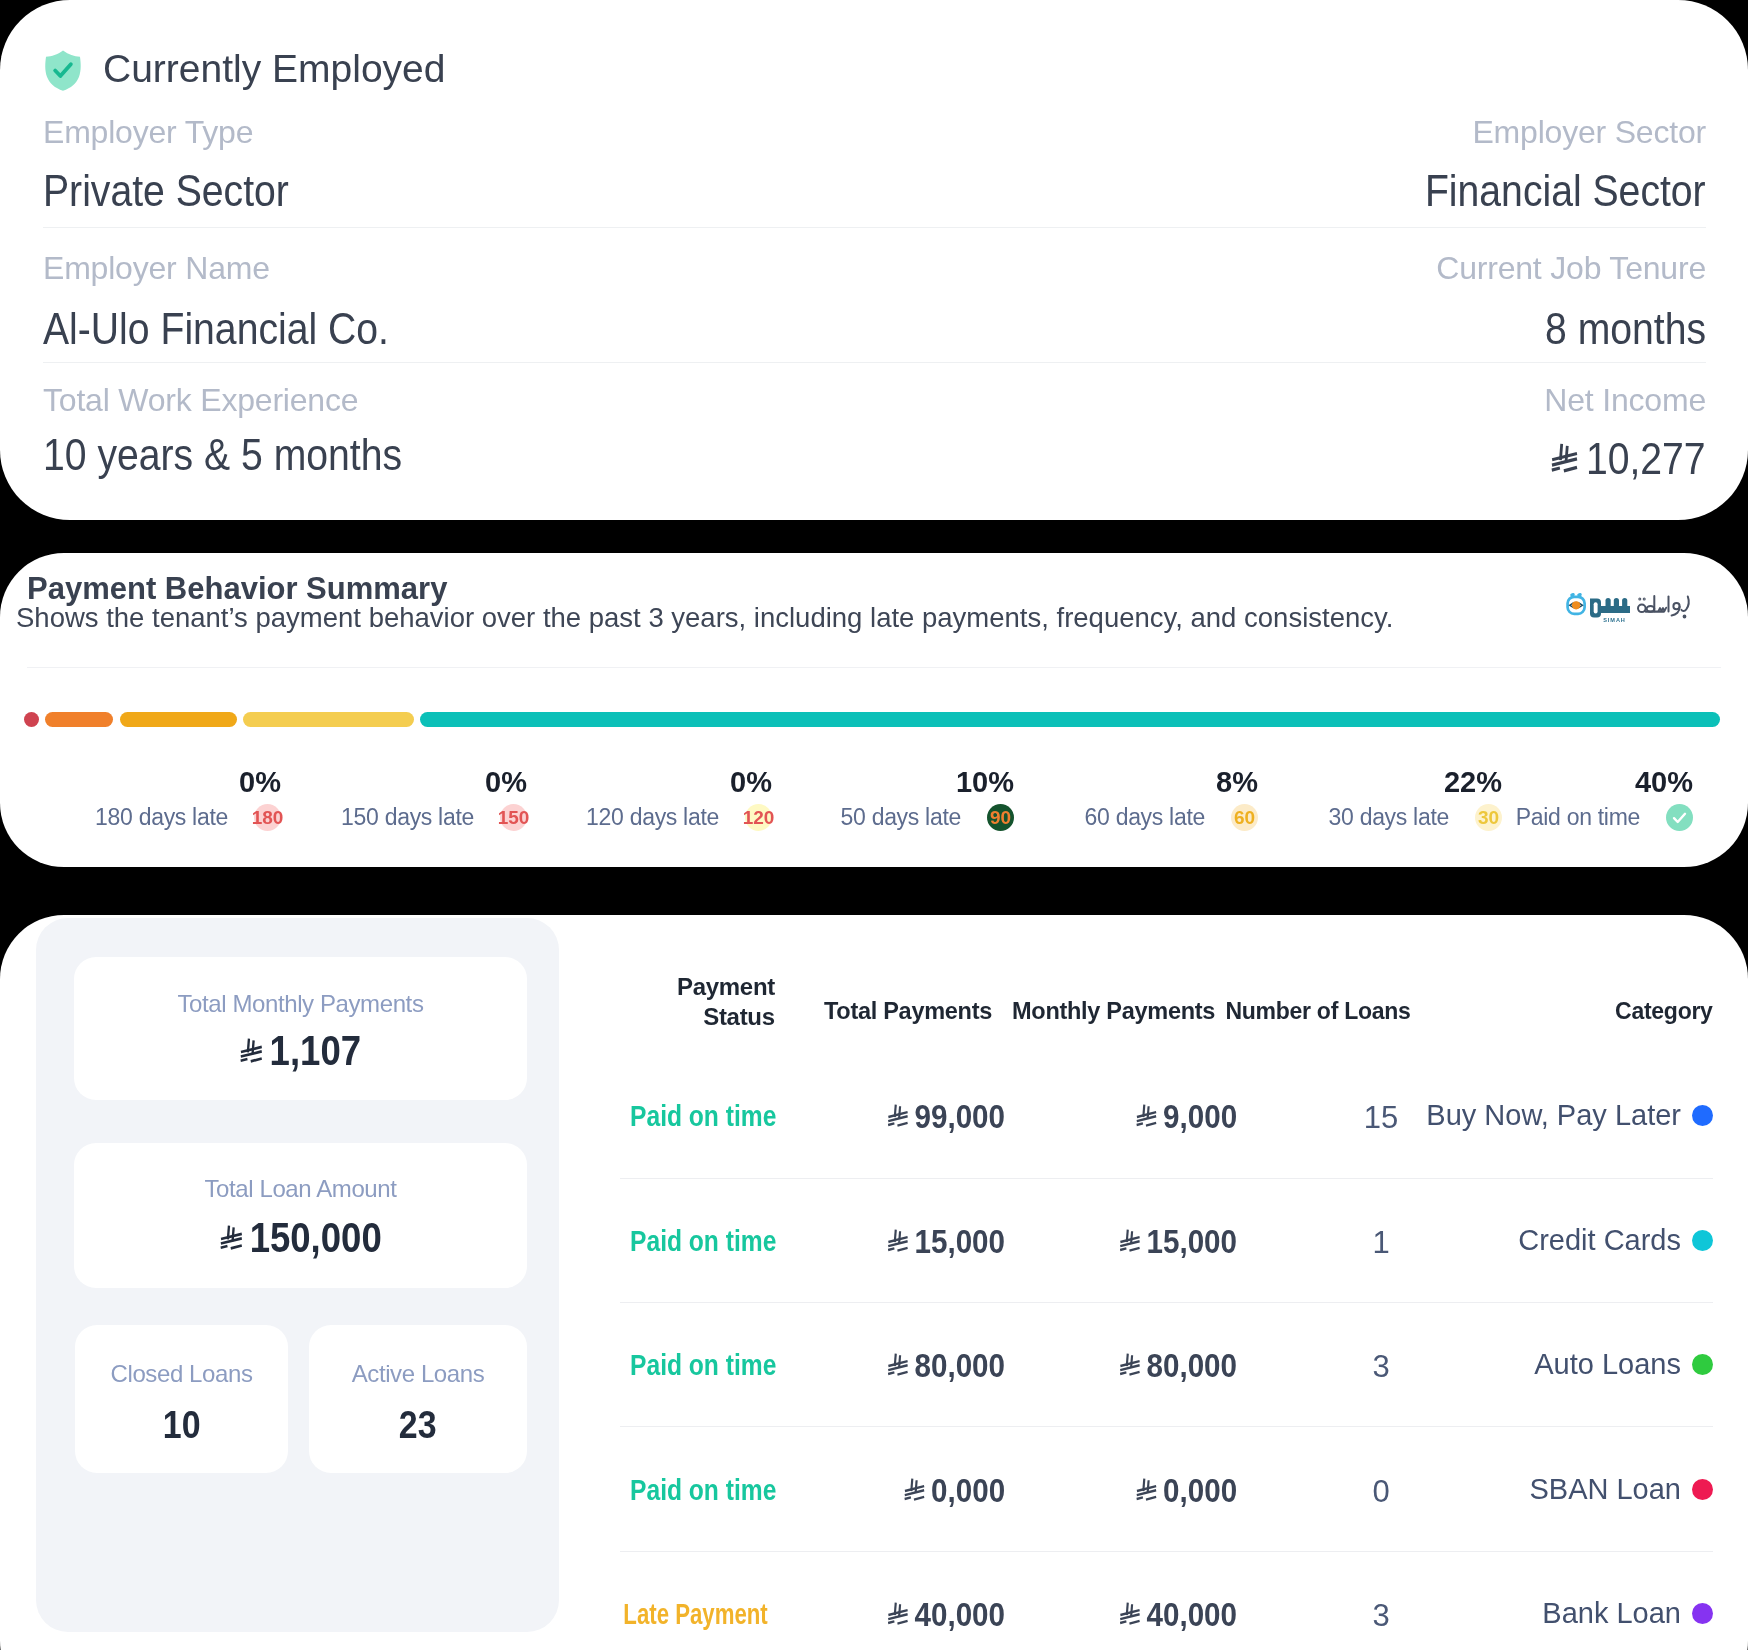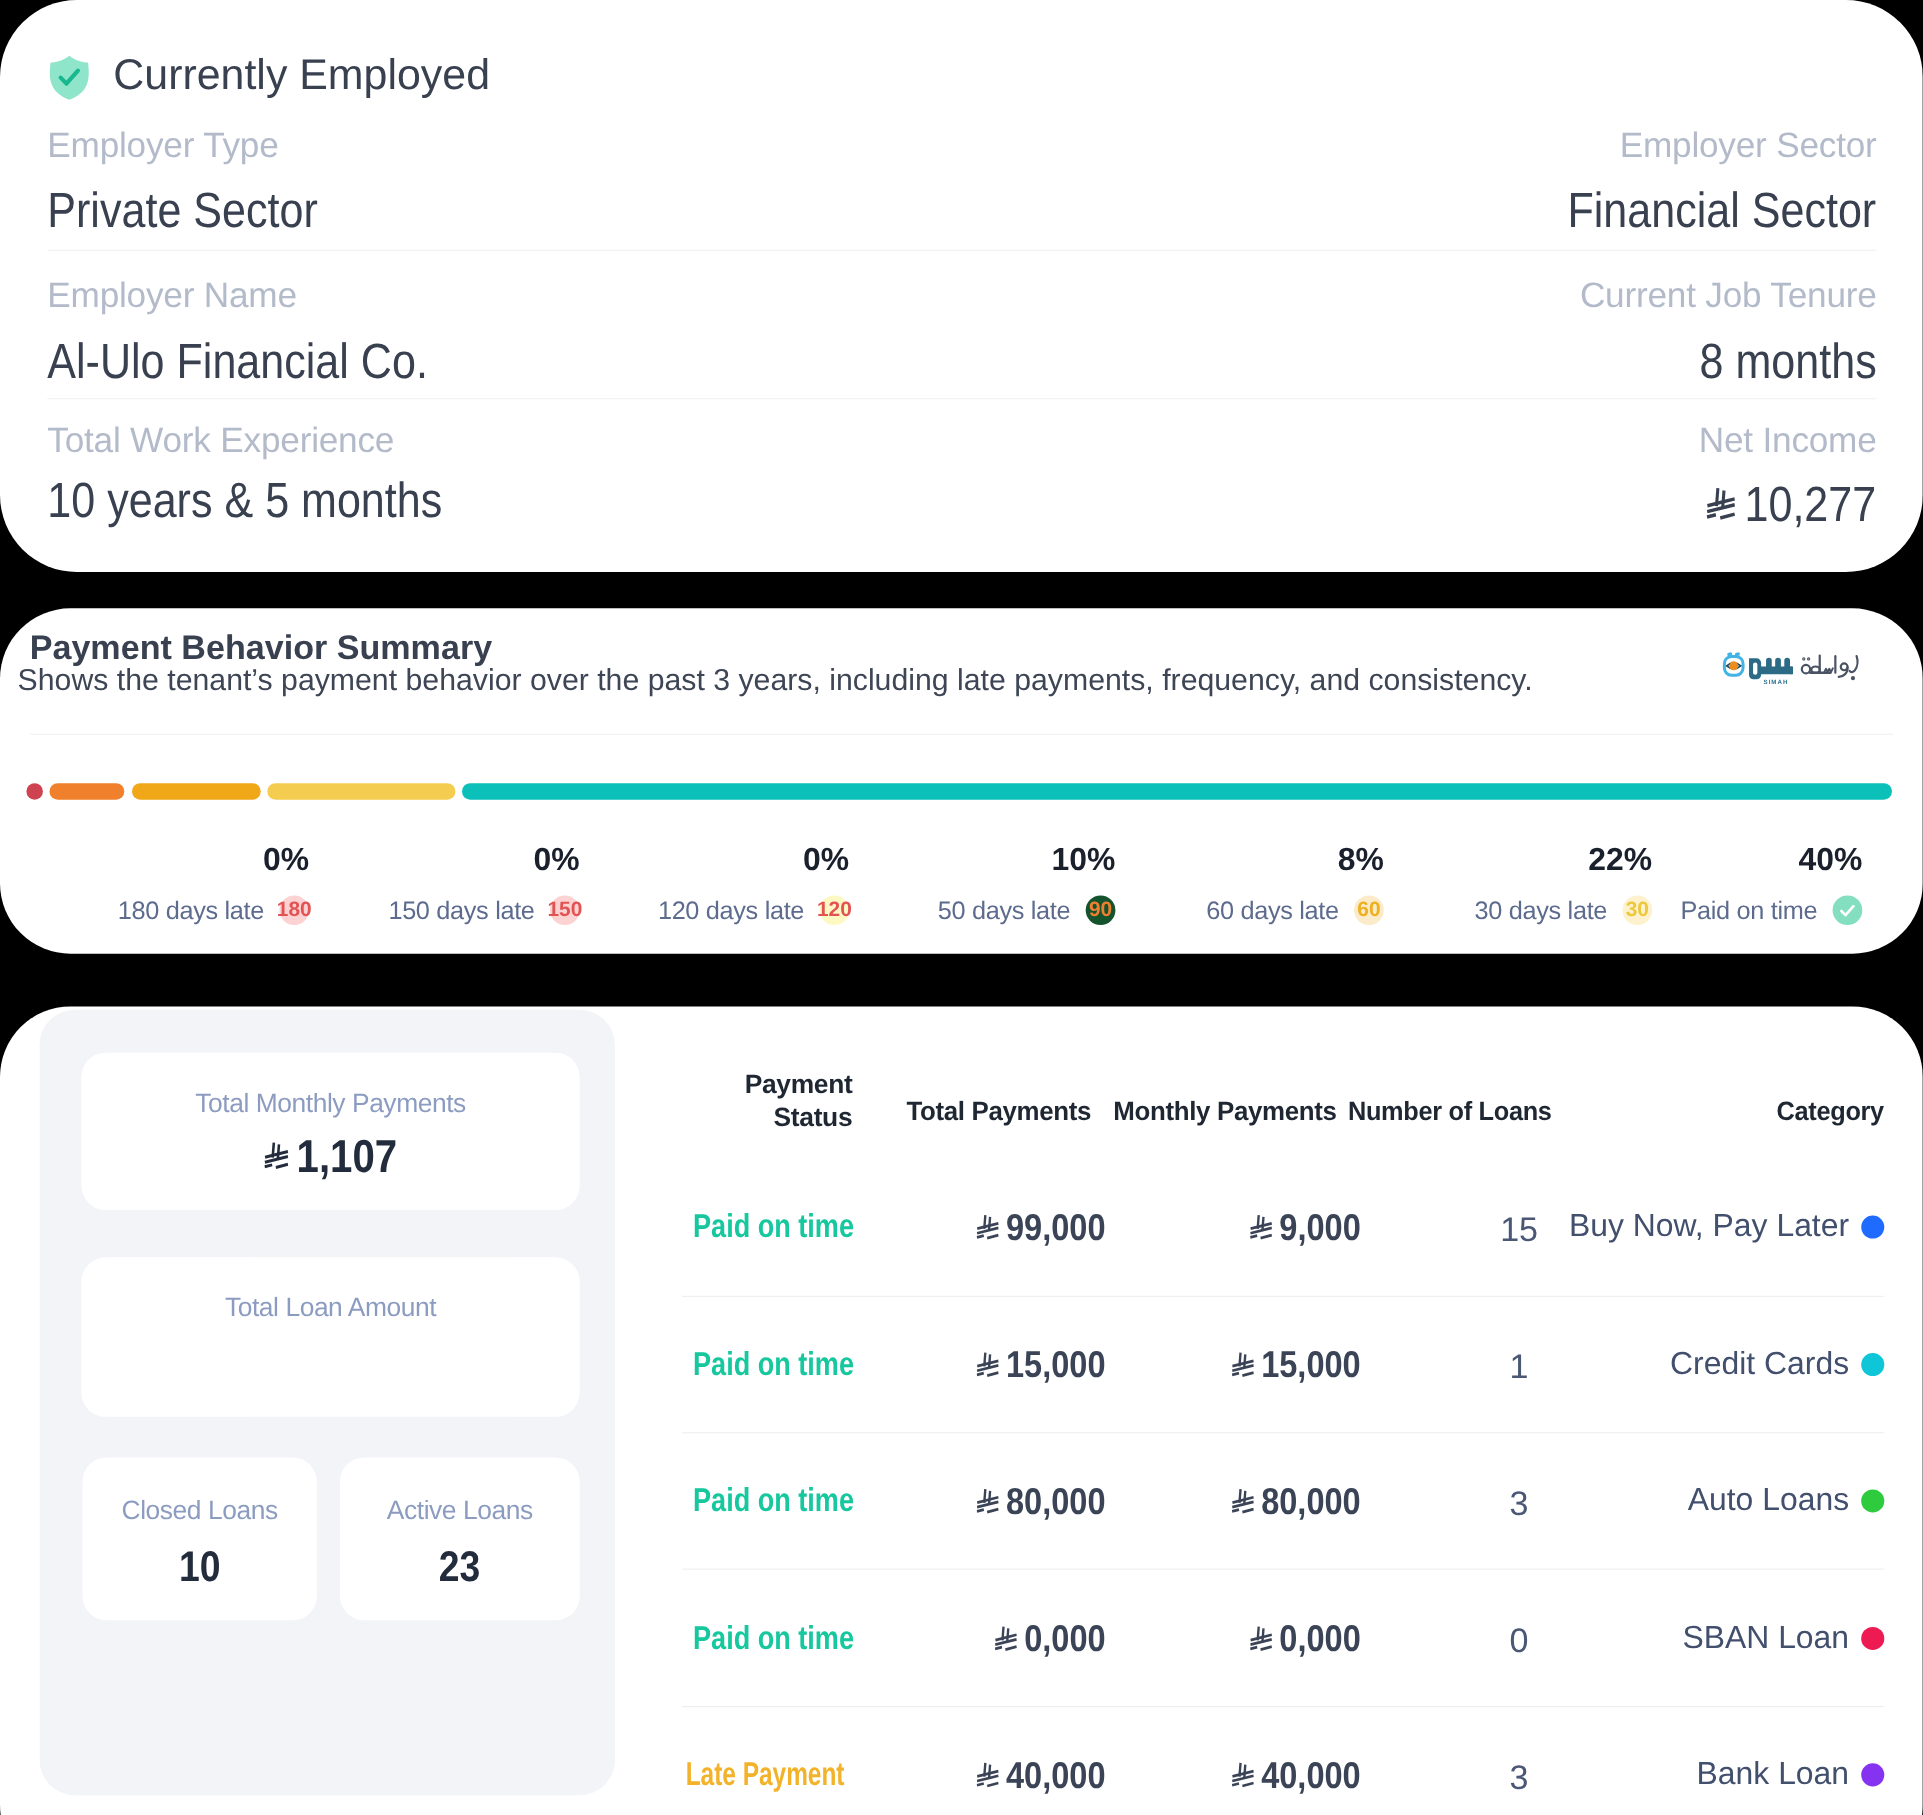--- a/index.html
+++ b/index.html
@@ -13,21 +13,21 @@
   .lab{font-size:32px;color:#b3bac9;letter-spacing:-0.2px;}
   .val{font-size:45px;color:#394150;}
   .sqz{display:inline-block;transform:scaleX(0.87);}
   .status .sqz{transform:scaleX(0.82);}
   .sqL{transform-origin:0 50%;}
   .sqR{transform-origin:100% 50%;}
   .hr1{position:absolute;left:43px;right:42px;height:1px;background:#eef0f2;}
   
   .pgrp{position:absolute;display:flex;flex-direction:column;align-items:flex-end;}
   .pct{font-size:29px;font-weight:bold;color:#1a202c;line-height:1;}
-  .plrow{display:flex;align-items:center;gap:14px;margin-top:17px;}
+  .plrow{display:flex;align-items:center;gap:26px;margin-top:7px;}
   .plbl{font-size:23px;color:#5d6c8e;line-height:1;letter-spacing:-0.3px;}
   .bdg{width:27px;height:27px;border-radius:50%;display:flex;align-items:center;justify-content:center;
        font-size:19px;font-weight:bold;line-height:1;}
   .seg{position:absolute;top:159px;height:15px;border-radius:8px;}
   
   .panel{position:absolute;left:36px;top:3px;width:523px;height:714px;background:#f2f4f8;border-radius:32px;}
   .wbox{position:absolute;background:#fff;border-radius:22px;}
   .blab{position:absolute;left:0;right:0;text-align:center;font-size:24px;color:#8c9cc1;line-height:1;letter-spacing:-0.4px;}
   .bval{position:absolute;left:0;right:0;display:flex;align-items:center;justify-content:center;
         font-weight:bold;color:#232c3c;line-height:1;}
@@ -203,20 +203,35 @@
             <path d="M1,21.4 L28.8,15.4"></path>
             <path d="M0.8,26.2 L9.8,24.2"></path>
             <path d="M14.2,27 L28.8,23.6"></path>
           </g>
         </svg>
         <span>1,107</span>
       </span>
     </div>
 
   <div class="blab" style="left:74px;width:453px;top:262px;">Total Loan Amount</div>
+  <div class="bval" style="left:74px;width:453px;top:303px;height:40px;font-size:42px;">
+      <span style="display:flex;align-items:center;transform:scaleX(0.87);">
+        <svg width="26" height="28" viewBox="0 0 30 30" style="margin-right:8px;">
+          <g stroke="#232c3c" stroke-width="3.1" fill="none">
+            <path d="M11.8,0.8 L10.4,16.5"></path>
+            <path d="M18,2.8 L16.6,18.5"></path>
+            <path d="M1.2,16.2 L28.8,10.2"></path>
+            <path d="M1,21.4 L28.8,15.4"></path>
+            <path d="M0.8,26.2 L9.8,24.2"></path>
+            <path d="M14.2,27 L28.8,23.6"></path>
+          </g>
+        </svg>
+        <span>150,000</span>
+      </span>
+    </div>
 
   <div class="blab" style="left:75px;width:213px;top:447px;">Closed Loans</div>
   <div class="bval" style="left:75px;width:213px;top:489px;height:40px;font-size:39px;">
       <span class="sqz">10</span>
     </div>
   <div class="blab" style="left:309px;width:218px;top:447px;">Active Loans</div>
   <div class="bval" style="left:309px;width:218px;top:489px;height:40px;font-size:39px;">
       <span class="sqz">23</span>
     </div>
 

